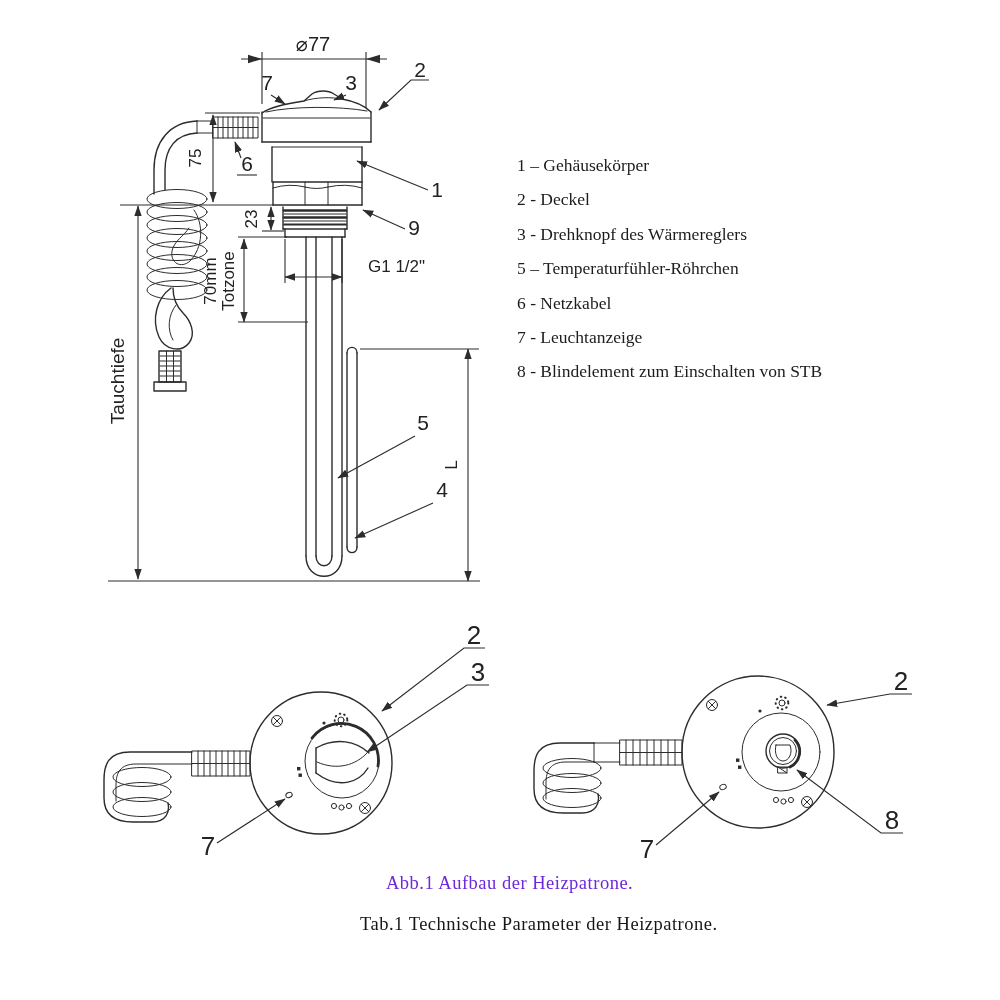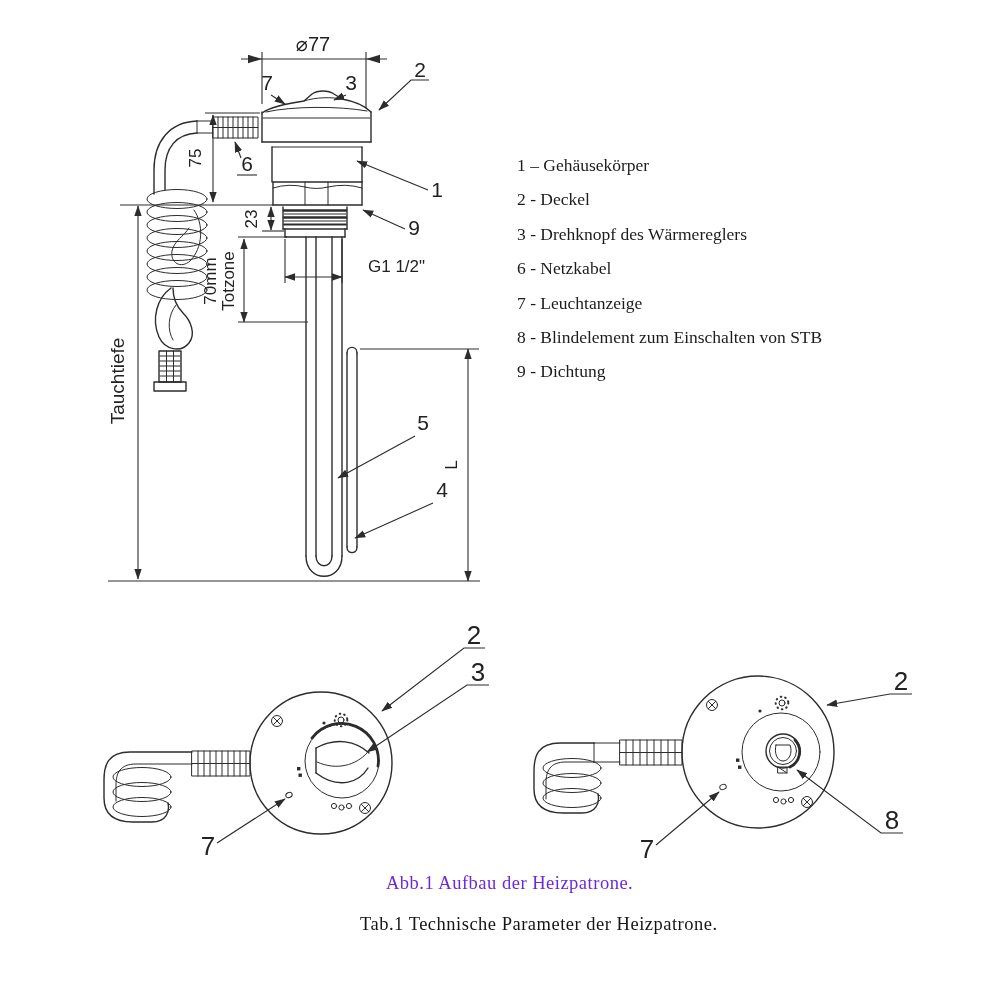--- a/index.html
+++ b/index.html
@@ -352,22 +352,22 @@
       <text class="cb mid" x="647" y="858">7</text>
       <path class="dm" d="M656,845 L719,792" marker-end="url(#ah)"></path>
     </g>
   </g>
 </svg>
 
   <div class="legend">
     <div>1 – Gehäusekörper</div>
     <div>2 - Deckel</div>
     <div>3 - Drehknopf des Wärmereglers</div>
+    <div>5 – Temperaturfühler-Röhrchen</div>
     <div>6 - Netzkabel</div>
     <div>7 - Leuchtanzeige</div>
     <div>8 - Blindelement zum Einschalten von STB</div>
-    <div>9 - Dichtung</div>
   </div>
 
   <div class="cap1">Abb.1 Aufbau der Heizpatrone.</div>
   <div class="cap2">Tab.1 Technische Parameter der Heizpatrone.</div>
 
 </div>
 
 </body></html>

